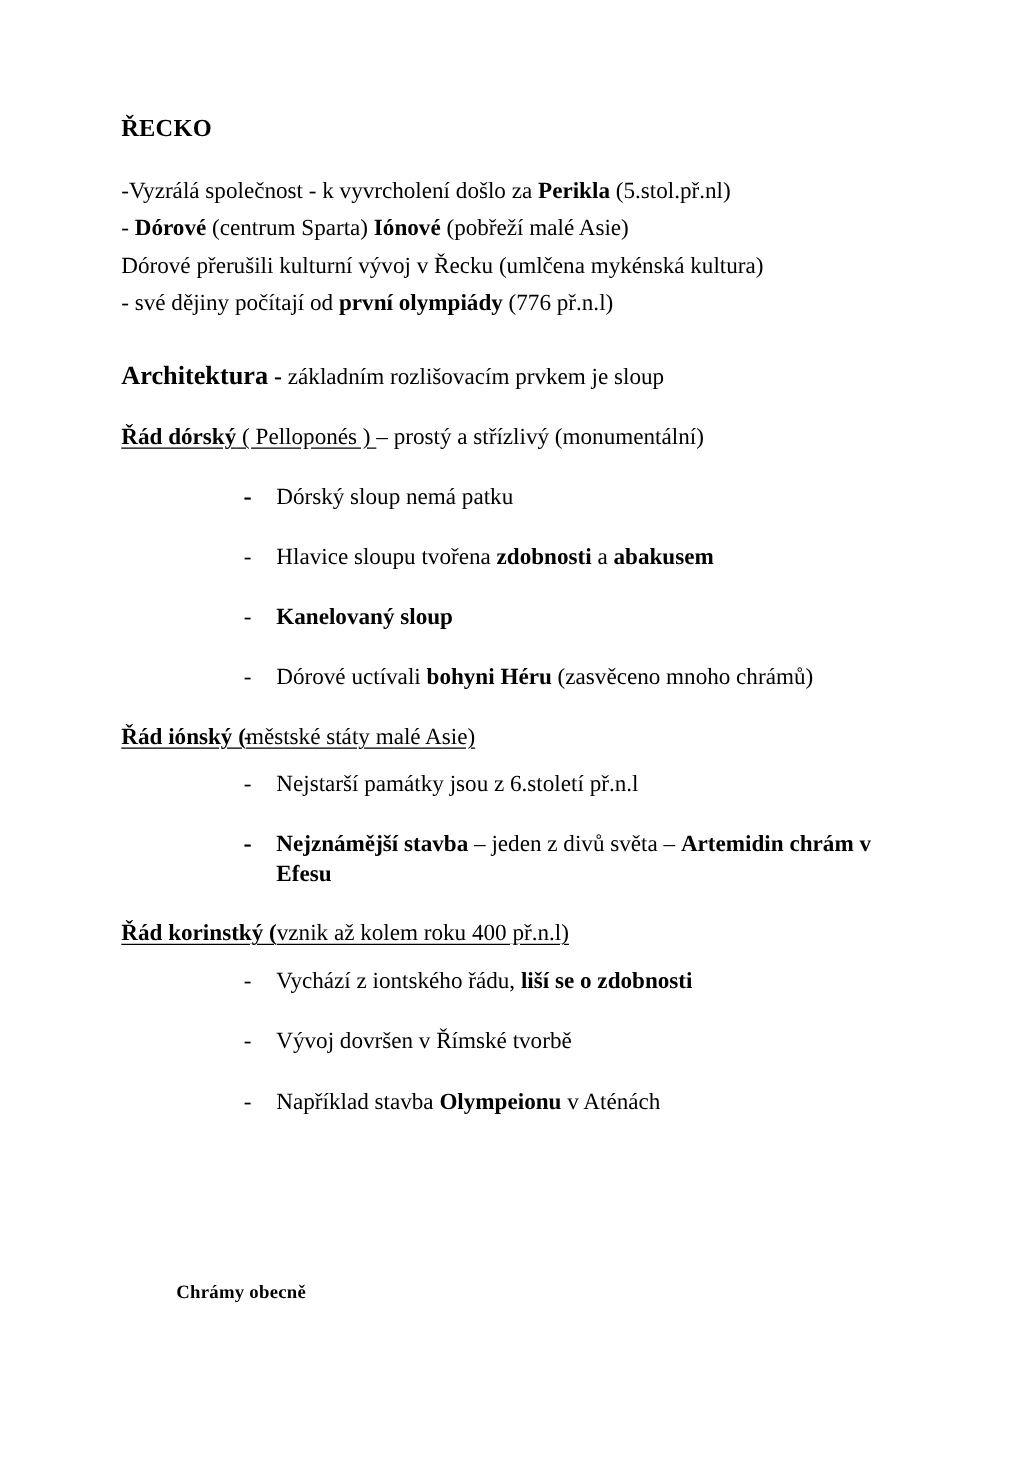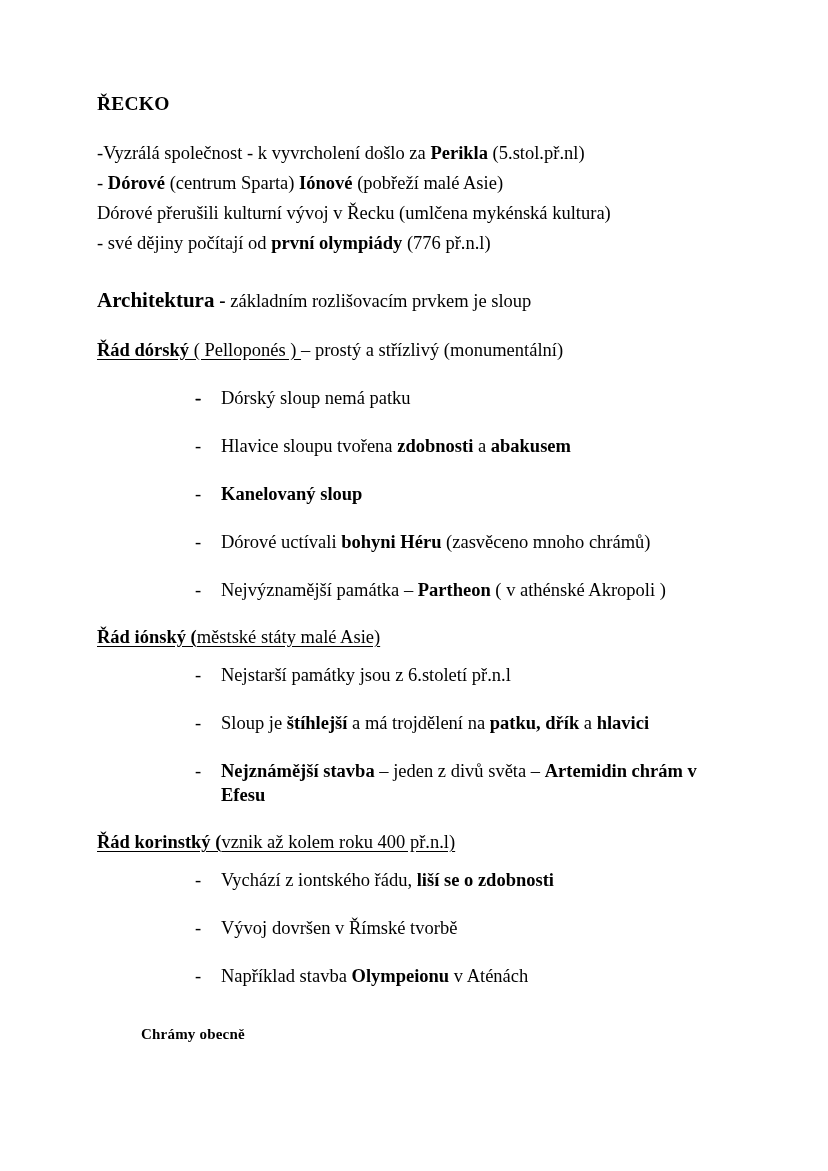--- a/index.html
+++ b/index.html
@@ -141,26 +141,26 @@
     </div>
 
     <div>
         <div class="order-heading"><span class="u"><span class="b">Řád dórský</span><span class="n"> ( Pelloponés ) </span></span><span class="after">– prostý a střízlivý (monumentální)</span></div>
         <ul class="bullets">
           <li><span class="bullet-mark">-</span></li>
           <li><span class="bullet-mark">-</span><span class="txt"><span>Dórský sloup nemá patku</span></span></li>
           <li><span class="bullet-mark">-</span><span class="txt"><span>Hlavice sloupu tvořena </span><b>zdobnosti</b><span> a </span><b>abakusem</b></span></li>
           <li><span class="bullet-mark">-</span><span class="txt"><b>Kanelovaný sloup</b></span></li>
           <li><span class="bullet-mark">-</span><span class="txt"><span>Dórové uctívali </span><b>bohyni Héru</b><span> (zasvěceno mnoho chrámů)</span></span></li>
-          <li><span class="bullet-mark">-</span><span class="txt"><span>Nejvýznamější památka – </span><b>Partheon</b><span> ( v athénské Akropoli )</span></span></li>
+          <li><span class="bullet-mark">-</span></li>
         </ul>
         <div class="order-heading"><span class="u"><span class="b">Řád iónský (</span><span class="n">městské státy malé Asie)</span></span></div>
         <ul class="bullets">
           <li><span class="bullet-mark">-</span><span class="txt"><span>Nejstarší památky jsou z 6.století př.n.l</span></span></li>
-          <li><span class="bullet-mark">-</span><span class="txt"><span>Sloup je </span><b>štíhlejší</b><span> a má trojdělení na </span><b>patku,</b><span> </span><b>dřík</b><span> a </span><b>hlavici</b></span></li>
+          <li><span class="bullet-mark">-</span></li>
           <li><span class="bullet-mark">-</span><span class="txt"><b>Nejznámější stavba</b><span> – jeden z divů světa – </span><b>Artemidin chrám v Efesu</b></span></li>
         </ul>
         <div class="order-heading"><span class="u"><span class="b">Řád korinstký (</span><span class="n">vznik až kolem roku 400 př.n.l)</span></span></div>
         <ul class="bullets">
           <li><span class="bullet-mark">-</span><span class="txt"><span>Vychází z iontského řádu, </span><b>liší se o zdobnosti</b></span></li>
           <li><span class="bullet-mark">-</span><span class="txt"><span>Vývoj dovršen v Římské tvorbě</span></span></li>
           <li><span class="bullet-mark">-</span><span class="txt"><span>Například stavba </span><b>Olympeionu</b><span> v Aténách</span></span></li>
         </ul>
       </div>
 

